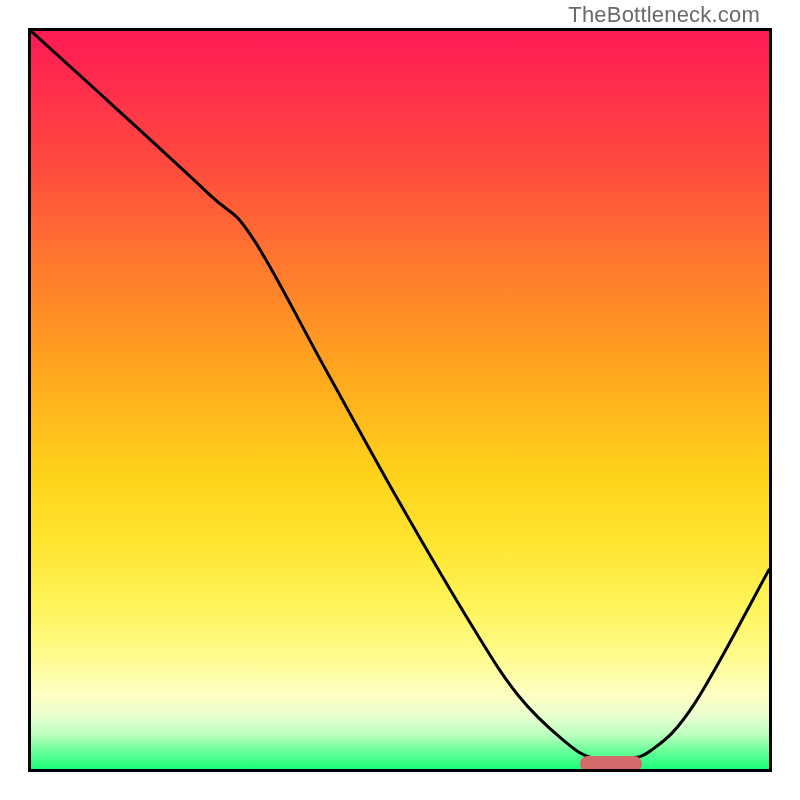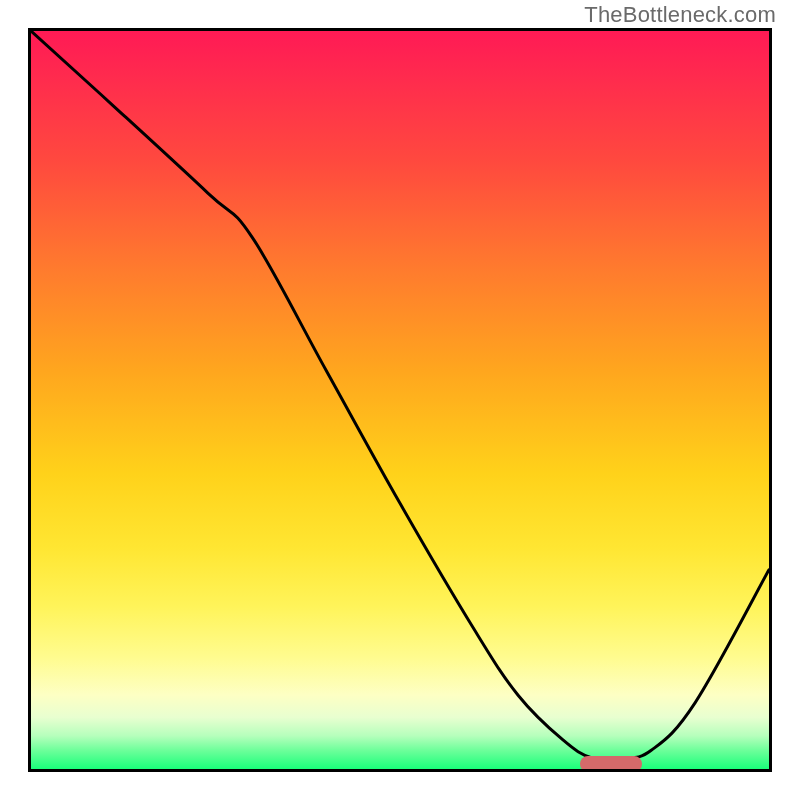--- a/index.html
+++ b/index.html
@@ -56,21 +56,21 @@
   .marker {
     position: absolute;
     width: 62px;
     height: 16px;
     background: #d46a6a;
     border-radius: 8px;
   }
   .watermark {
     position: absolute;
     top: 2px;
-    right: 24px;
+    right: 40px;
     color: #6a6a6a;
     font-size: 22px;
     font-weight: 500;
     letter-spacing: 0.2px;
   }
 </style>
 </head>
 <body>
 
 <div class="canvas">

